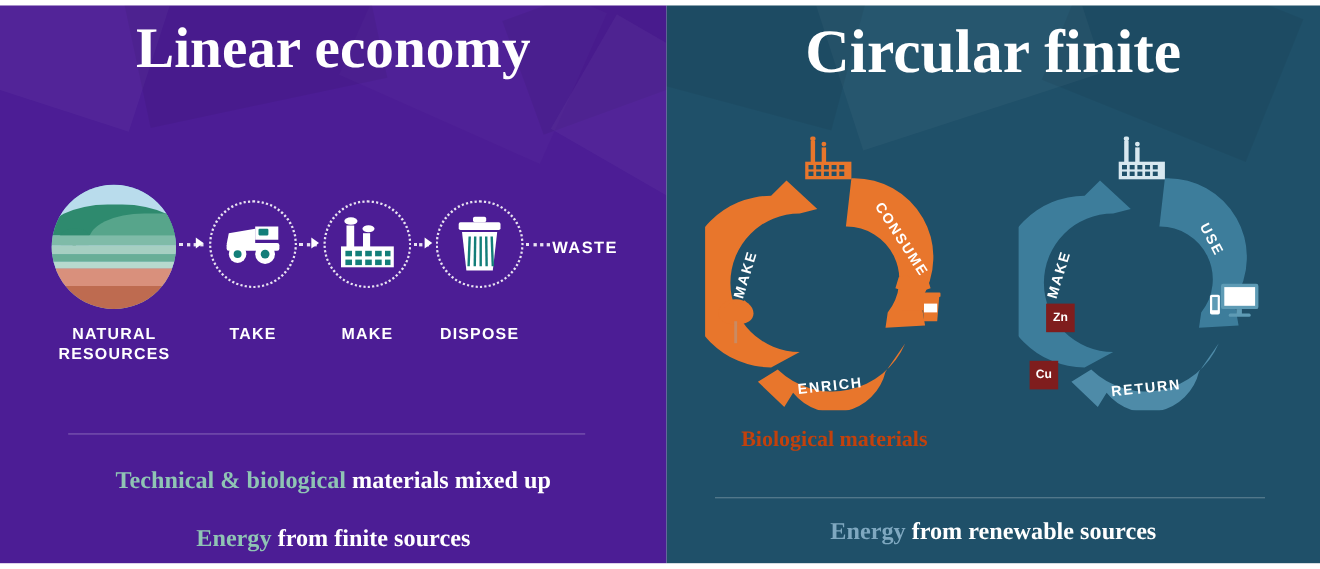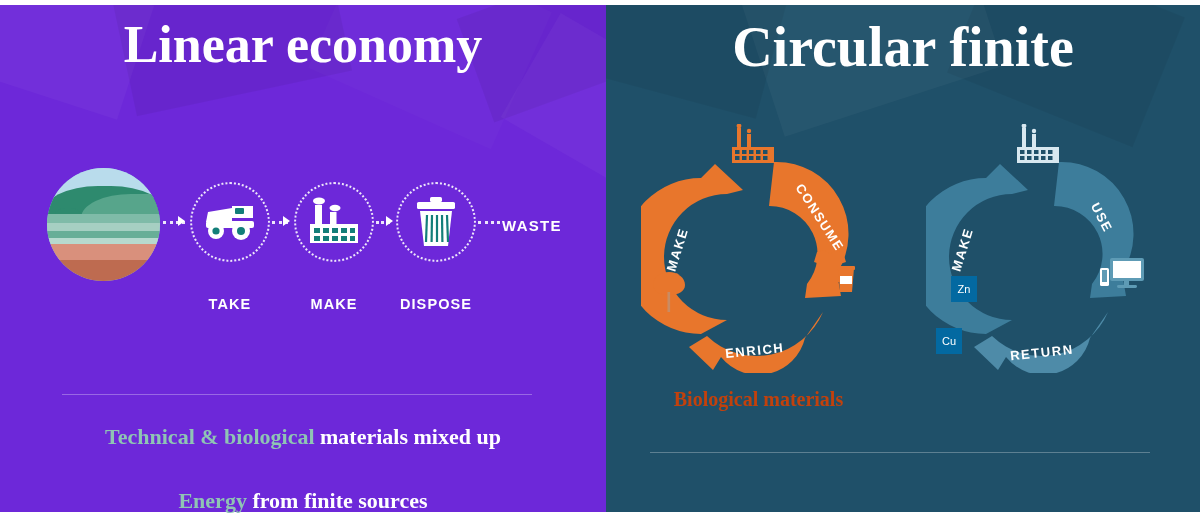--- a/index.html
+++ b/index.html
@@ -20,21 +20,21 @@
     background: #ffffff;
   }
 
   
   .panel {
     position: absolute;
     top: 5px;
     height: 507px;
     overflow: hidden;
   }
-  #panel-linear   { left: 0;     width: 606px; background: #6d28d9; }
+  #panel-linear   { left: 0;     width: 606px; background: #4c1d95; }
   #panel-circular { left: 606px; width: 594px; background: #1F5069; }
 
   
   .poly {
     position: absolute;
     pointer-events: none;
   }
   .poly.a { background: rgba(255,255,255,0.035); }
   .poly.b { background: rgba(0,0,0,0.05); }
   .poly.c { background: rgba(255,255,255,0.02); }
@@ -218,24 +218,24 @@
   #bio-factory  { left: 88px;  top: -14px; }
   #bio-goods    { left: 163px; top: 112px; }
   #bio-tree     { left: 6px;   top: 132px; }
   #tech-factory { left: 88px;  top: -14px; }
   #tech-device  { left: 172px; top: 116px; }
   #tech-tiles   { left: 10px;  top: 138px; }
 
   .elem-tile {
     position: absolute;
     width: 26px; height: 26px;
-    background: #0369a1;
+    background: #7f1d1d;
     color: #ffffff;
     font-size: 11px;
-    font-weight: normal;
+    font-weight: bold;
     display: flex; align-items: center; justify-content: center;
   }
   #tile-zn { left: 15px; top: 0; }
   #tile-cu { left: 0;  top: 16px; margin-top: 36px; }
 
   
   .matlabel {
     position: absolute;
     top: 388px;
     text-align: center;
@@ -359,30 +359,34 @@
           <line x1="15" y1="19" x2="14" y2="46"></line>
           <line x1="20" y1="19" x2="19.6" y2="46"></line>
           <line x1="25" y1="19" x2="25" y2="46"></line>
           <line x1="30" y1="19" x2="30.4" y2="46"></line>
           <line x1="35" y1="19" x2="36" y2="46"></line>
         </g>
       </svg>
     </div>
   </div>
 
+  <div class="chain-label" id="lbl-natres">
+    <span>NATURAL</span><br>
+    <span>RESOURCES</span>
+  </div>
   <div class="chain-label" id="lbl-take">TAKE</div>
   <div class="chain-label" id="lbl-make">MAKE</div>
   <div class="chain-label" id="lbl-dispose">DISPOSE</div>
   <div id="lbl-waste">WASTE</div>
 
   <div id="divider-left"></div>
   <div class="footline" id="foot-left-1" style="left:0;width:606px;">
     <span class="soft-green">Technical &amp; biological</span><span class="white"> materials mixed up</span>
   </div>
-  <div class="footline" id="foot-left-2" style="left:0;width:606px;margin-top:12px;">
+  <div class="footline" id="foot-left-2" style="left:0;width:606px;">
     <span class="soft-green">Energy</span><span class="white"> from finite sources</span>
   </div>
 
   <div class="cycle" id="cycle-bio">
     <svg width="235" height="235" viewBox="0 0 235 235">
 
       <path fill="#E8762C" d="
         M 60 196
         A 72 72 0 0 1 60 40
         L 74 26 L 102 52 L 86 56
@@ -510,14 +514,17 @@
 
     <div class="cyc-icon" id="tech-tiles" style="width:46px;height:46px;">
       <div class="elem-tile" id="tile-zn">Zn</div>
       <div class="elem-tile" id="tile-cu">Cu</div>
     </div>
   </div>
 
   <div class="matlabel" id="mat-bio">Biological materials</div>
 
   <div id="divider-right"></div>
+  <div id="foot-right">
+    <span class="soft-blue">Energy</span><span class="white"> from renewable sources</span>
+  </div>
 
 </div>
 
 </body></html>

